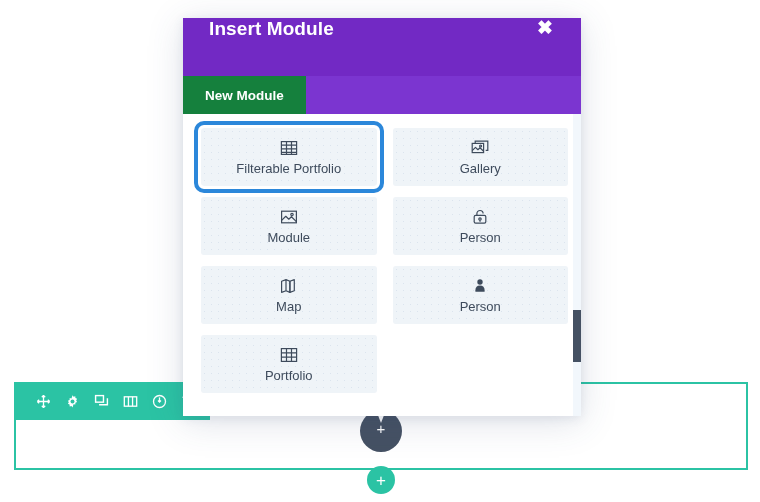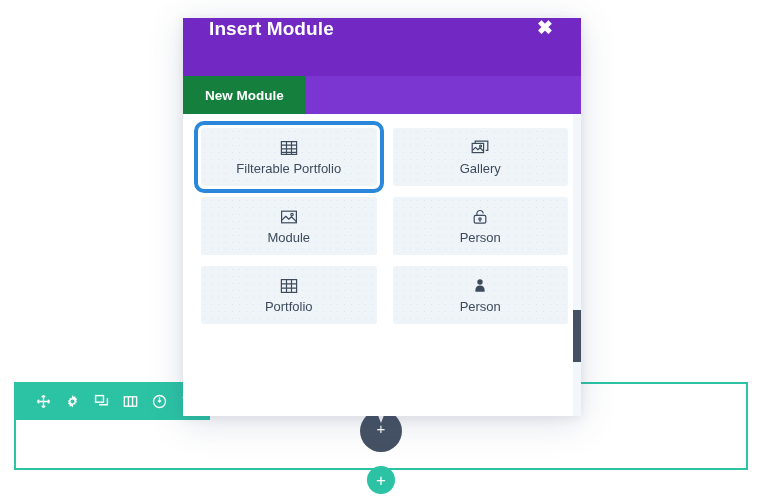--- a/index.html
+++ b/index.html
@@ -253,42 +253,51 @@
           <svg width="18" height="18" viewBox="0 0 18 18" fill="none" stroke="currentColor" stroke-width="1.2">
             <rect x="3.2" y="7.4" width="11.6" height="7.8" rx="1.4"></rect>
             <path d="M5.9 7.4V5.6a3.1 3.1 0 0 1 6.2 0"></path>
             <circle cx="9" cy="11" r="1.2"></circle>
             <path d="M9 12.2v1.5"></path>
           </svg>
         </span>
         <span class="tile-label">Person</span>
       </div>
 
-
-
-      <div class="module-tile">
-        <span class="tile-icon">
-          <svg width="18" height="18" viewBox="0 0 18 18" fill="none" stroke="currentColor" stroke-width="1.2">
-            <rect x="1.4" y="2.6" width="15.2" height="12.8"></rect>
-            <path d="M1.4 6.8h15.2M1.4 11.2h15.2M6.5 2.6v12.8M11.5 2.6v12.8"></path>
-          </svg>
-        </span>
-        <span class="tile-label">Portfolio</span>
-      </div>
+      <div class="module-tile">
+        <span class="tile-icon">
+          <svg width="18" height="18" viewBox="0 0 18 18" fill="none" stroke="currentColor" stroke-width="1.2">
+            <path d="M1.6 4.2l4.4-1.6v11.2L1.6 15.4zM6 2.6l3.9 1.6v11.2L6 13.8z" stroke-linejoin="round"></path>
+            <path d="M9.9 4.2l4.4-1.6v11.2L9.9 15.4z" stroke-linejoin="round"></path>
+          </svg>
+        </span>
+        <span class="tile-label">Map</span>
+      </div>
+
 
       <div class="module-tile">
         <span class="tile-icon">
           <svg width="18" height="18" viewBox="0 0 18 18" fill="currentColor">
             <circle cx="9" cy="5" r="2.7"></circle>
             <path d="M9 8.6c-3 0-4.6 2-4.6 4.6v1.6h9.2v-1.6c0-2.6-1.6-4.6-4.6-4.6z"></path>
           </svg>
         </span>
         <span class="tile-label">Person</span>
       </div>
 
+      <div class="module-tile">
+        <span class="tile-icon">
+          <svg width="18" height="18" viewBox="0 0 18 18" fill="none" stroke="currentColor" stroke-width="1.2">
+            <rect x="1.4" y="2.6" width="15.2" height="12.8"></rect>
+            <path d="M1.4 6.8h15.2M1.4 11.2h15.2M6.5 2.6v12.8M11.5 2.6v12.8"></path>
+          </svg>
+        </span>
+        <span class="tile-label">Portfolio</span>
+      </div>
+
     </div>
   </div>
 
   <div id="modal-scroll-track">
     <div id="modal-scroll-thumb"></div>
   </div>
 
 </div>
 
 </body></html>

